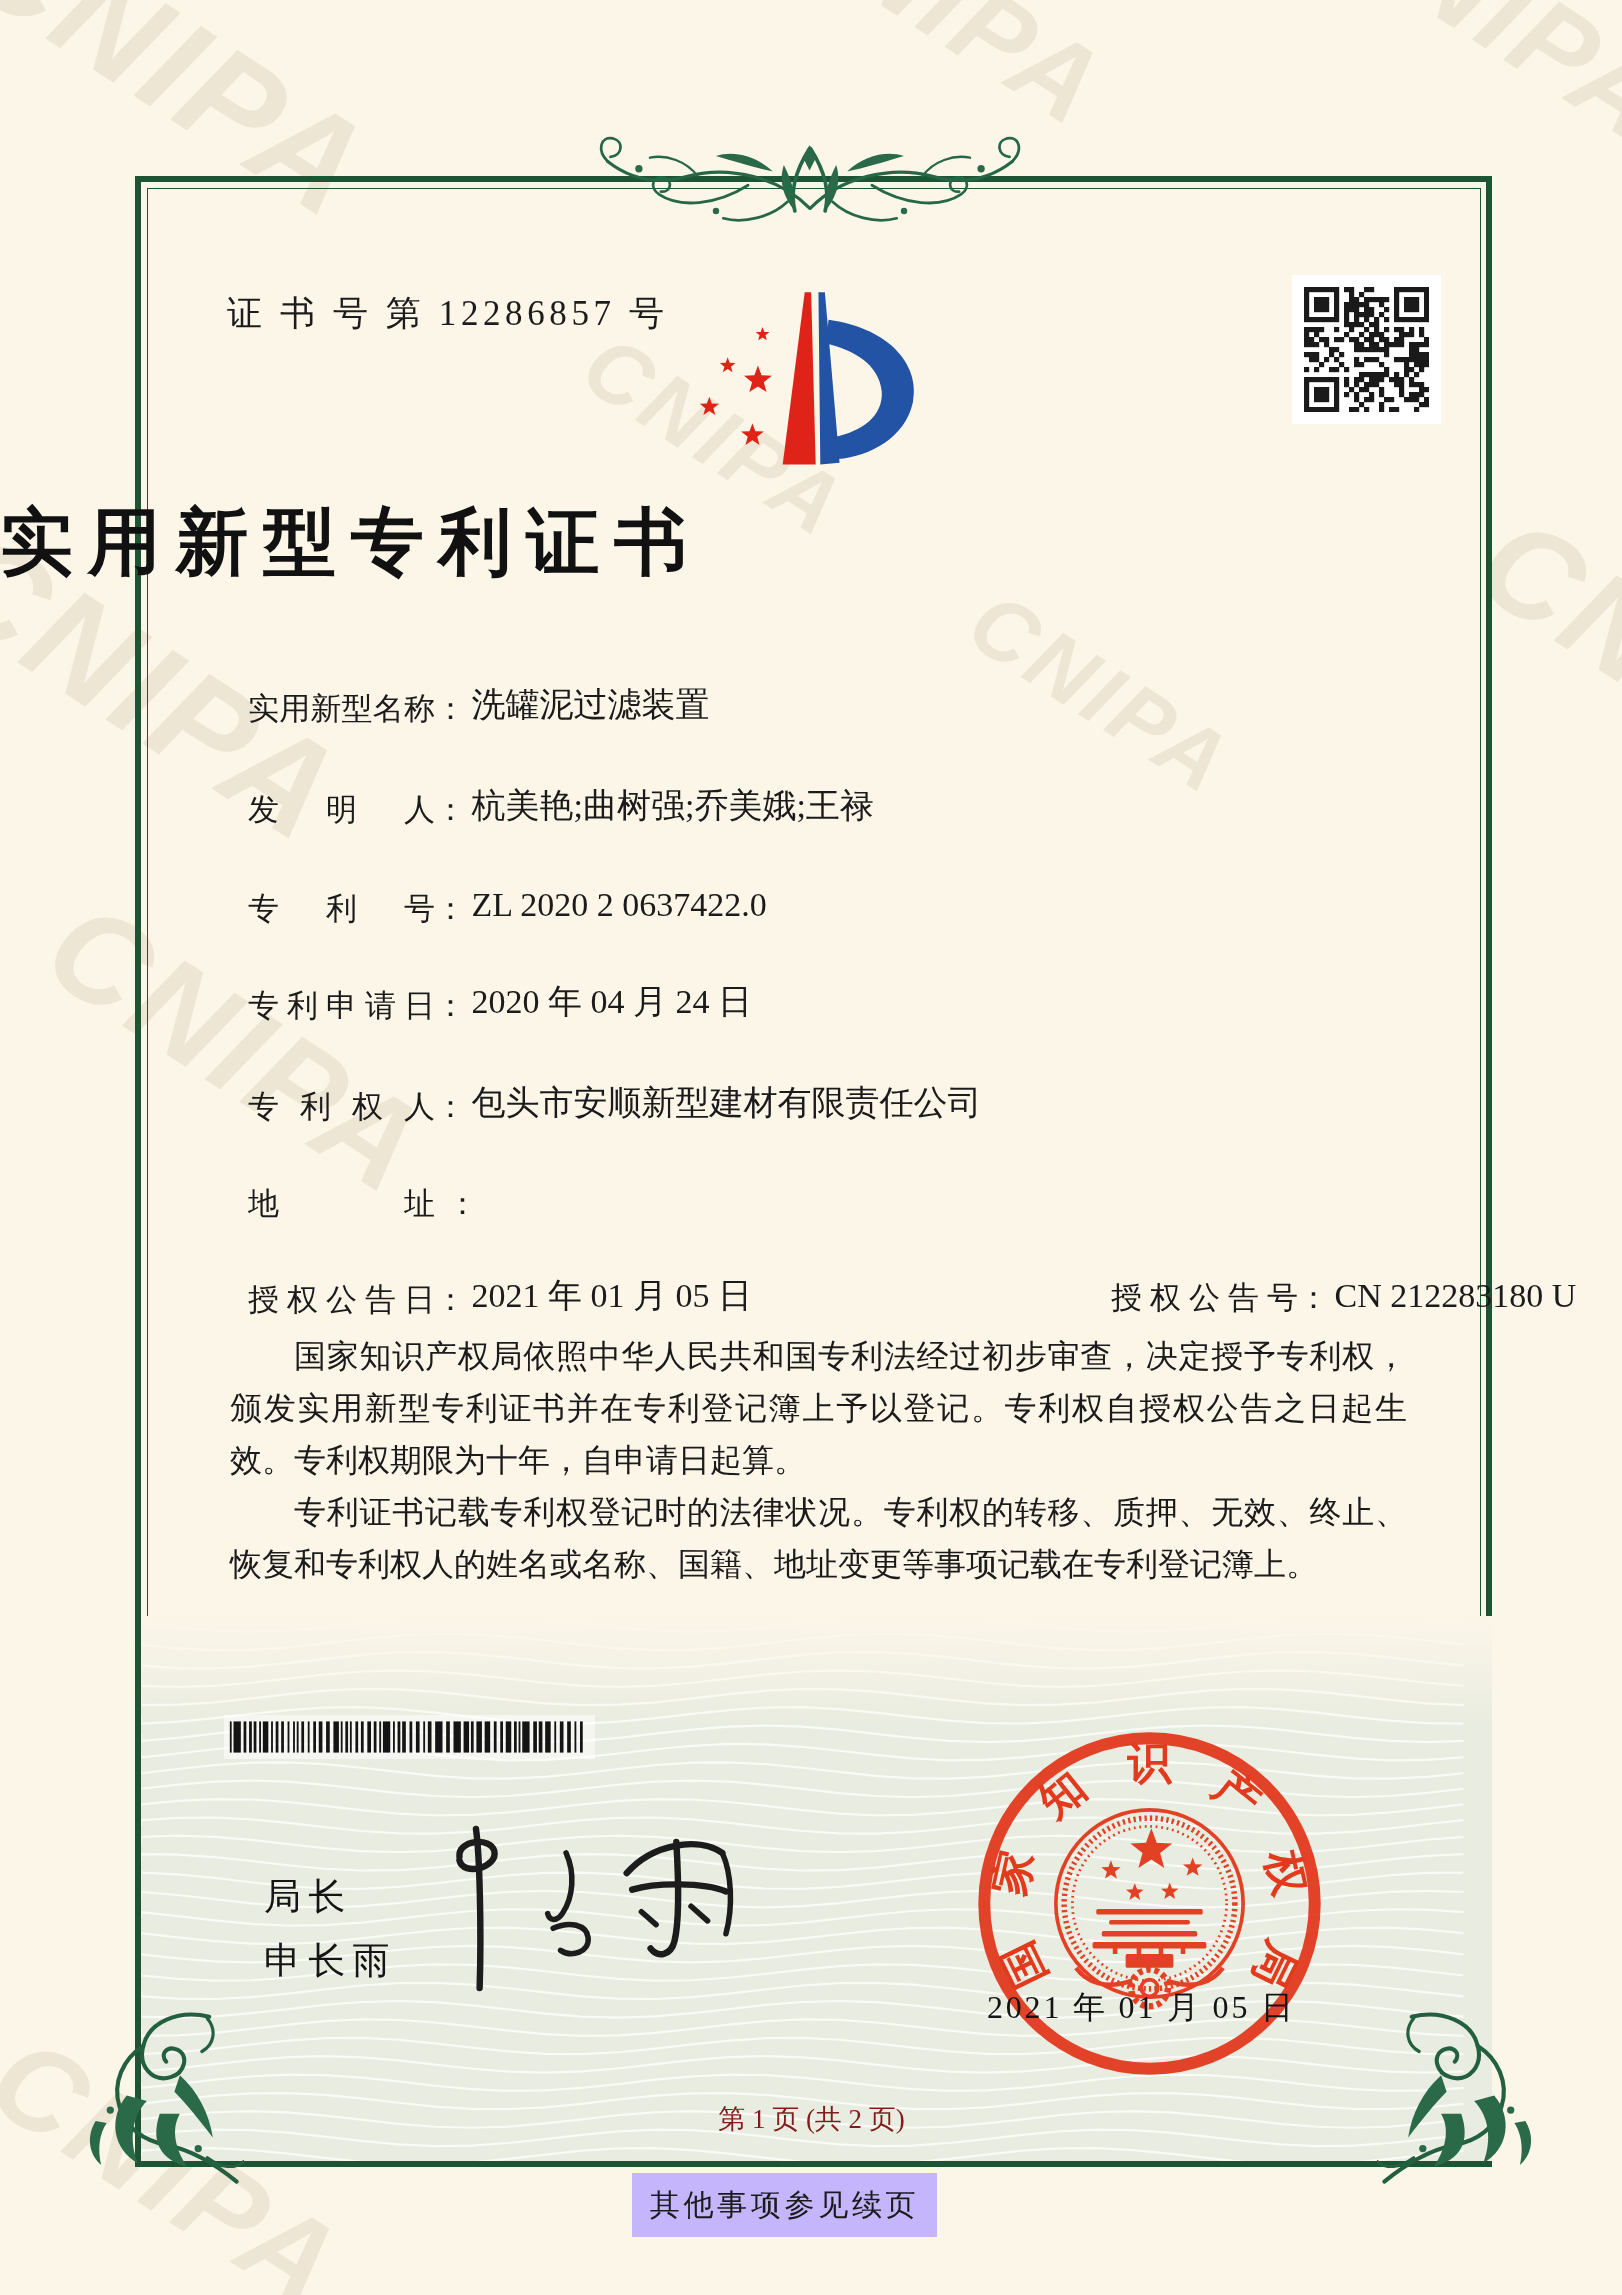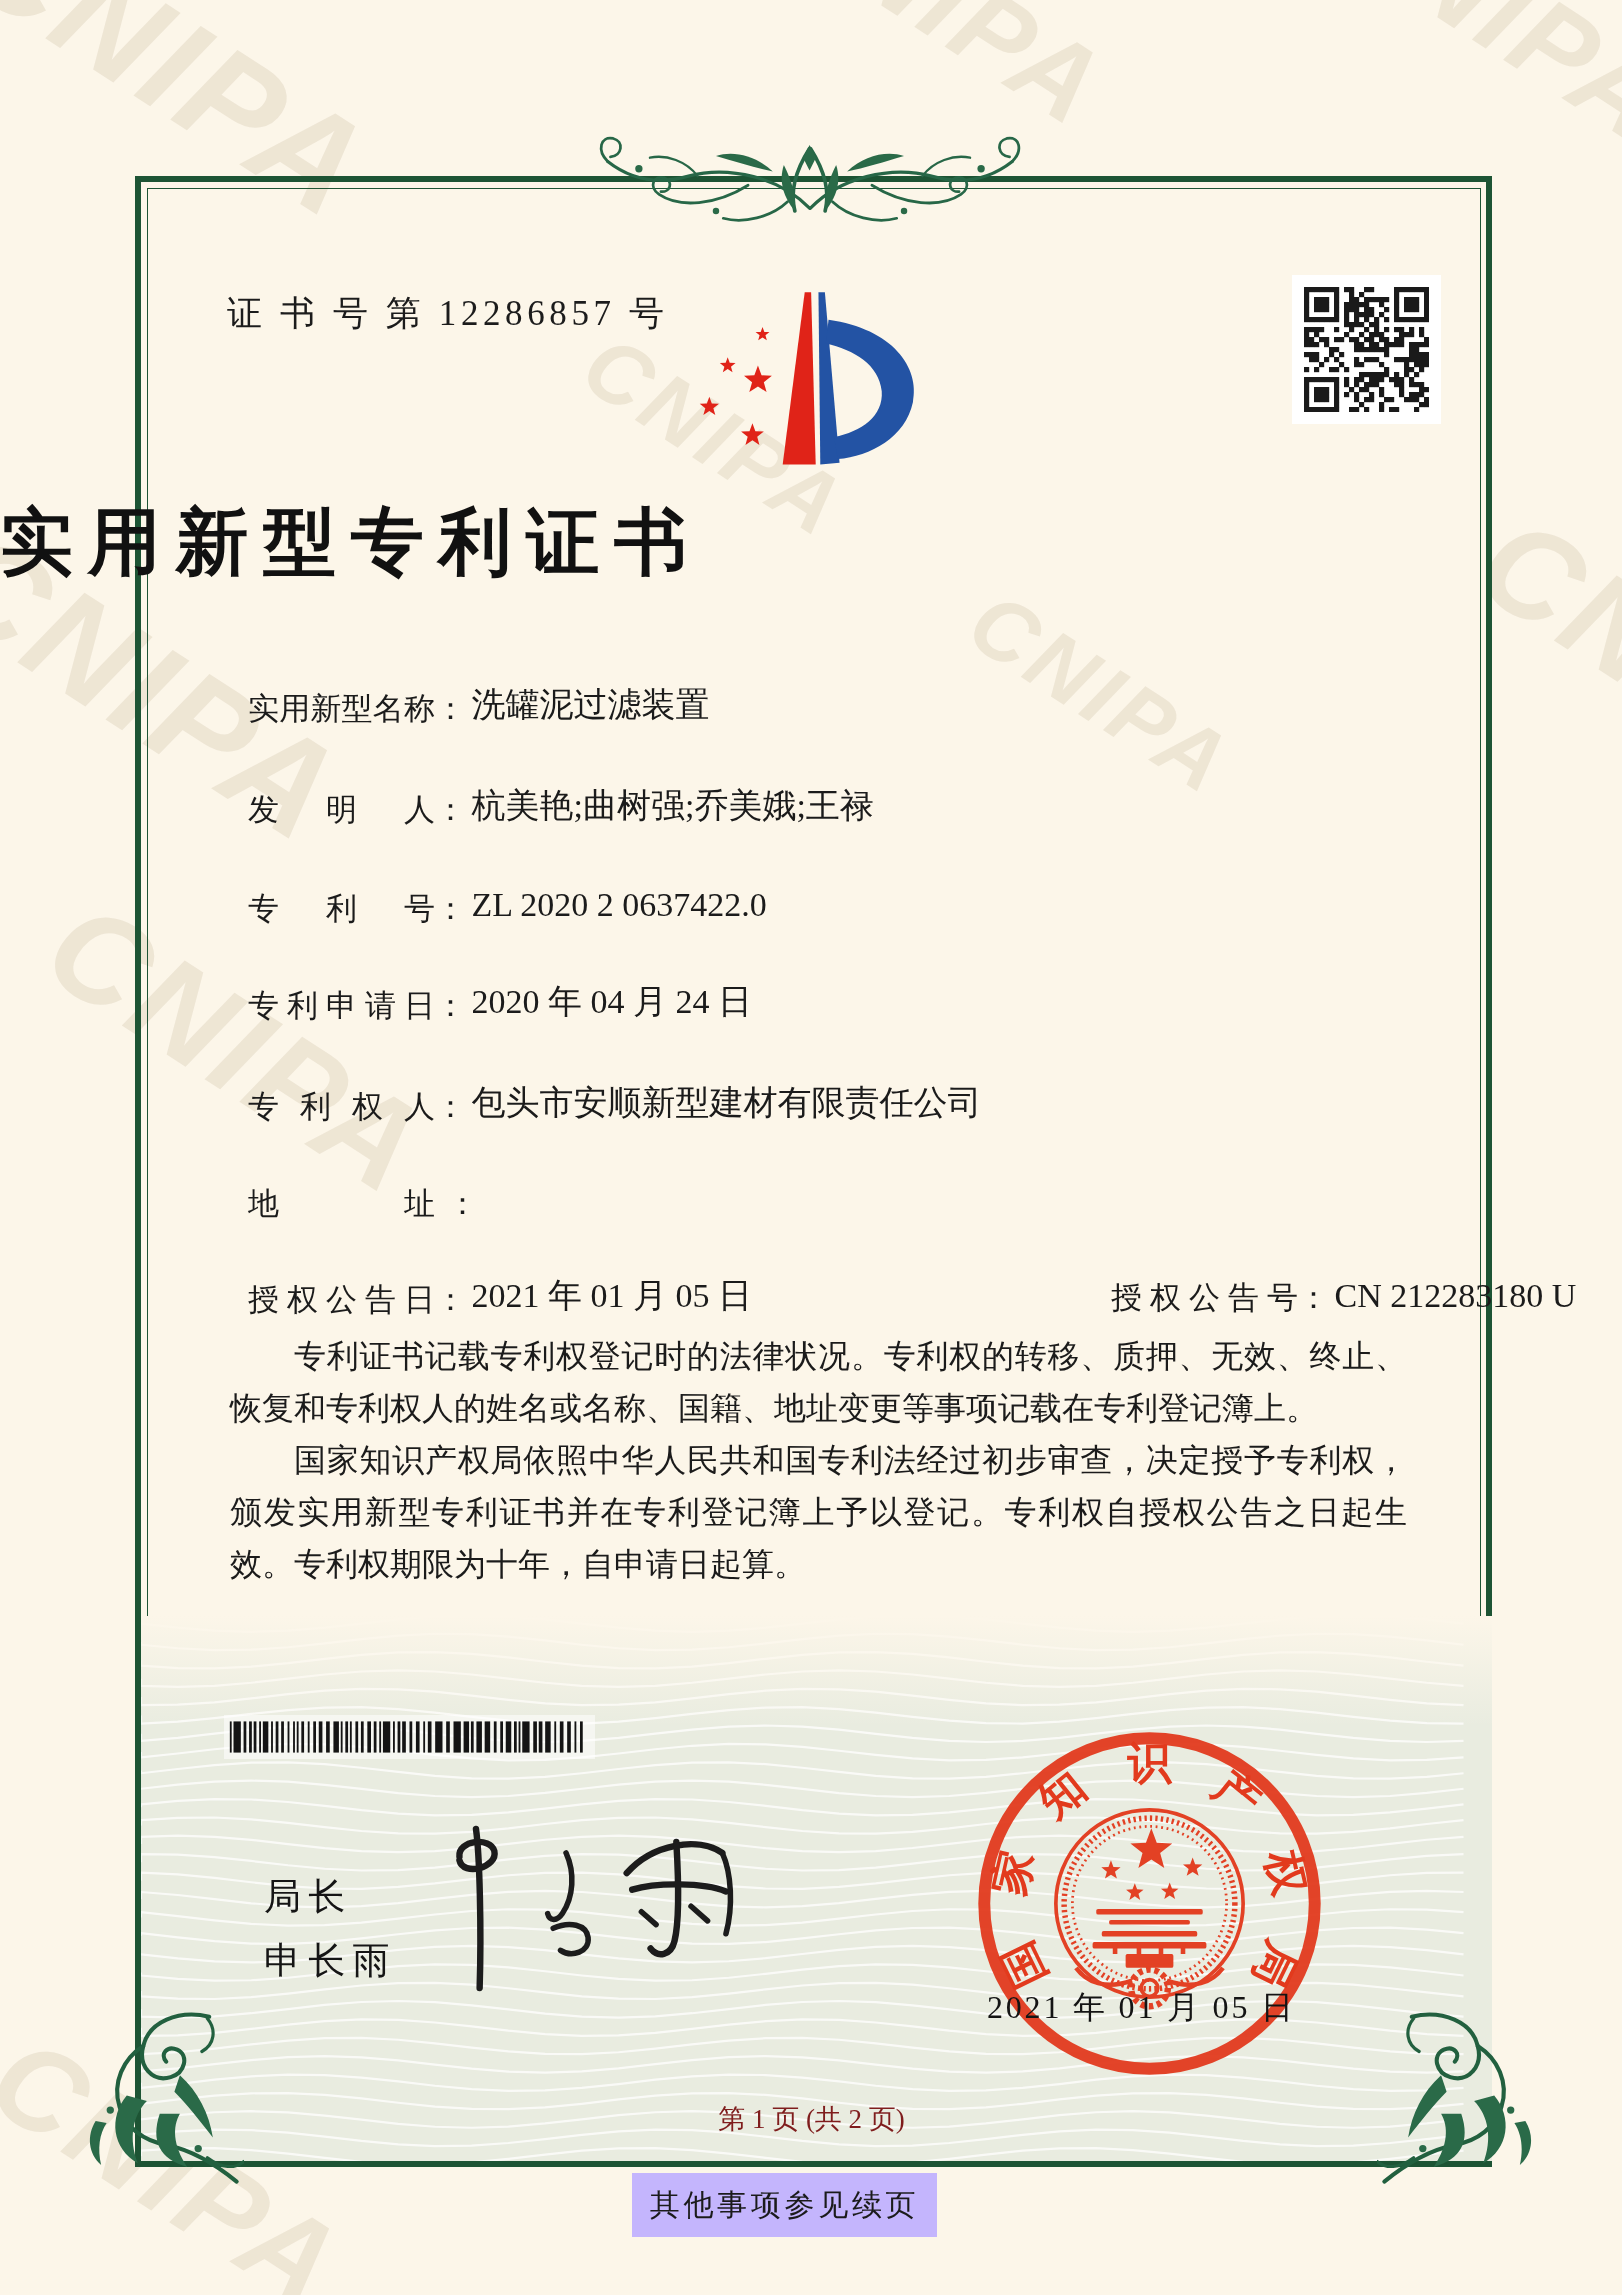--- a/index.html
+++ b/index.html
@@ -207,22 +207,22 @@
       <span class="fcolon">：</span>
     <span class="fvalue" style="width:395px;">2021 年 01 月 05 日</span>
     <span class="grant2">
       <span class="flabel">授权公告号</span>
         <span class="fcolon">：</span>
       <span class="fvalue" style="width:349px;">CN 212283180 U</span>
     </span>
   </div>
 
   <div class="bodytext">
+    <p>国家知识产权局依照中华人民共和国专利法经过初步审查，决定授予专利权，颁发实用新型专利证书并在专利登记簿上予以登记。专利权自授权公告之日起生效。专利权期限为十年，自申请日起算。</p>
     <p>专利证书记载专利权登记时的法律状况。专利权的转移、质押、无效、终止、恢复和专利权人的姓名或名称、国籍、地址变更等事项记载在专利登记簿上。</p>
-    <p>国家知识产权局依照中华人民共和国专利法经过初步审查，决定授予专利权，颁发实用新型专利证书并在专利登记簿上予以登记。专利权自授权公告之日起生效。专利权期限为十年，自申请日起算。</p>
   </div>
 
   <div class="bcwrap">
     <svg id="barcode" width="371" height="44" viewBox="0 0 404 48">
         <rect x="6" y="7" width="2" height="34" fill="#141414"></rect>
         <rect x="10" y="7" width="8" height="34" fill="#141414"></rect>
         <rect x="21" y="7" width="3" height="34" fill="#141414"></rect>
         <rect x="27" y="7" width="3" height="34" fill="#141414"></rect>
         <rect x="32" y="7" width="3" height="34" fill="#141414"></rect>
         <rect x="38" y="7" width="2" height="34" fill="#141414"></rect>

